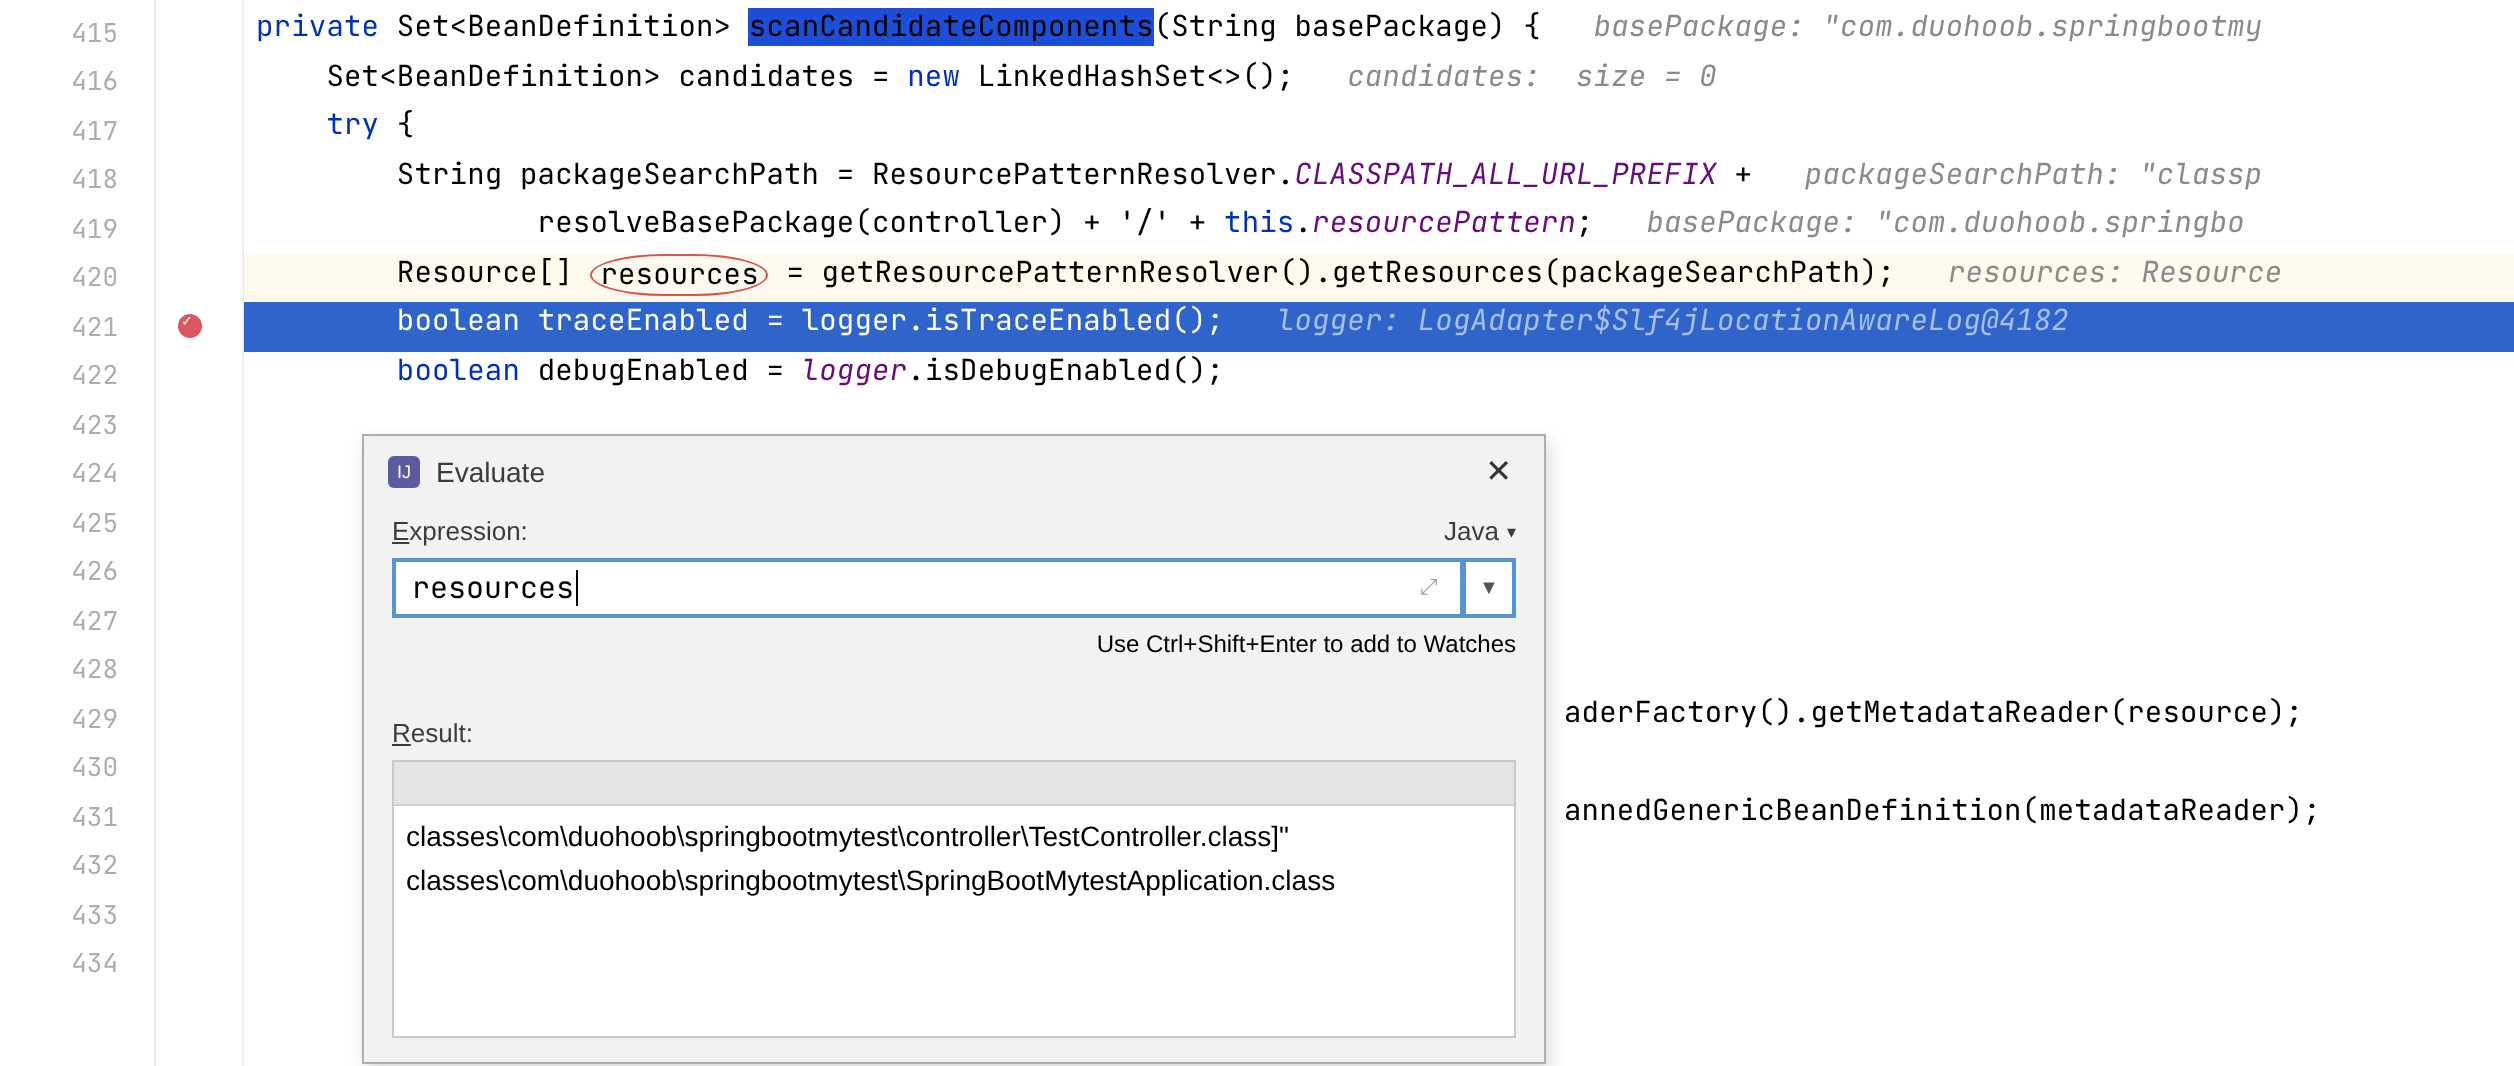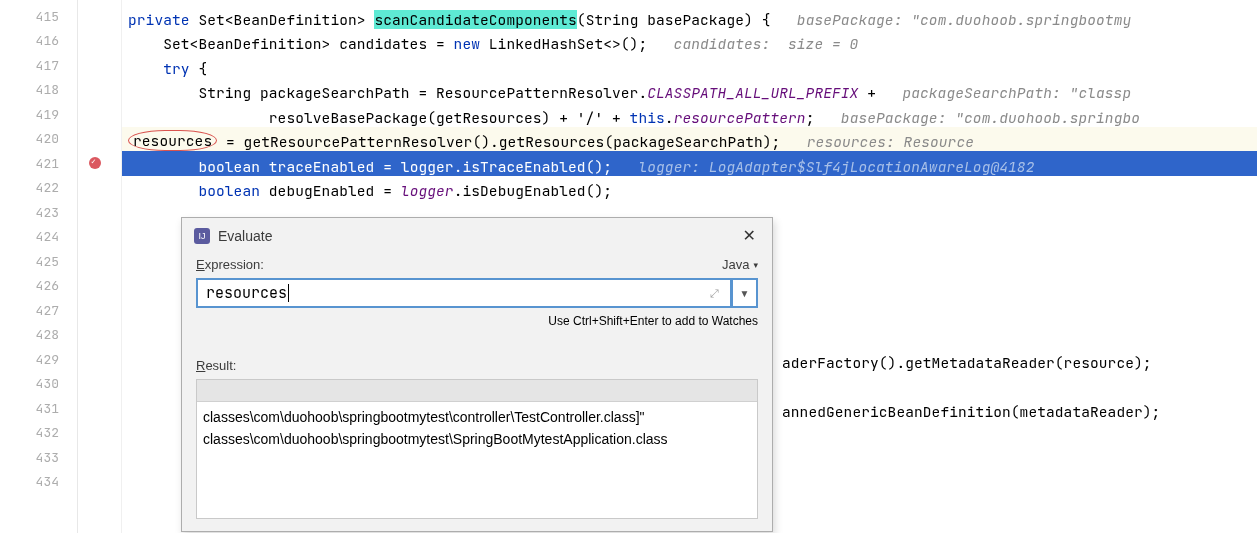--- a/index.html
+++ b/index.html
@@ -48,32 +48,32 @@
     }
     .indent-col {
       width: 44px;
       background: #fff;
       border-right: 1px solid #f0f0f0;
     }
     .code-area { flex: 1; position: relative; padding-top: 4px; }
     .code-line {
       height: 24.5px;
       display: flex;
-      align-items: flex-end;
+      align-items: flex-start;
       white-space: pre;
       padding-left: 6px;
       font-size: 14.5px;
       letter-spacing: 0.1px;
     }
     .hl-line { background: #2f65ca; color: #fff; }
     .hl-line .kw, .hl-line .ident, .hl-line .op { color: #fff; }
     .hl-line .inlay { color: #a8c0e8; font-style: italic; }
     .hl-soft { background: #fcfaed; }
     .kw { color: #0033b3; }
-    .method-decl { background: #5eead4; }
+    .method-decl { background: #1d4ed8; }
     .str { color: #000; }
     .field-italic { color: #660e7a; font-style: italic; }
     .this { color: #0033b3; }
     .new { color: #0033b3; }
     .inlay { color: #8a8a8a; font-style: italic; }
     .circled {
       border: 1px solid #d9534f;
       border-radius: 50% / 60%;
       padding: 0 4px;
       position: relative;
@@ -221,22 +221,22 @@
     <div class="gutter-row">432</div>
     <div class="gutter-row">433</div>
     <div class="gutter-row">434</div>
   </div>
   <div class="indent-col"></div>
   <div class="code-area">
     <div class="code-line"><span class="kw">private</span><span> Set&lt;BeanDefinition&gt; </span><span class="method-decl">scanCandidateComponents</span><span>(String basePackage) {</span><span class="inlay">   basePackage: "com.duohoob.springbootmy</span></div>
     <div class="code-line"><span>    Set&lt;BeanDefinition&gt; candidates = </span><span class="new">new</span><span> LinkedHashSet&lt;&gt;();</span><span class="inlay">   candidates:  size = 0</span></div>
     <div class="code-line"><span>    </span><span class="kw">try</span><span> {</span></div>
     <div class="code-line"><span>        String packageSearchPath = ResourcePatternResolver.</span><span class="field-italic">CLASSPATH_ALL_URL_PREFIX</span><span> +</span><span class="inlay">   packageSearchPath: "classp</span></div>
-    <div class="code-line"><span>                resolveBasePackage(getResources) + </span><span class="str">'/'</span><span> + </span><span class="this">this</span><span>.</span><span class="field-italic">resourcePattern</span><span>;</span><span class="inlay">   basePackage: "com.duohoob.springbo</span></div>
-    <div class="code-line hl-soft"><span class="circled">resources</span><span> = getResourcePatternResolver().getResources(packageSearchPath);</span><span class="inlay">   resources: Resource</span></div>
+    <div class="code-line"><span>                resolveBasePackage(controller) + </span><span class="str">'/'</span><span> + </span><span class="this">this</span><span>.</span><span class="field-italic">resourcePattern</span><span>;</span><span class="inlay">   basePackage: "com.duohoob.springbo</span></div>
+    <div class="code-line hl-soft"><span>        Resource[] </span><span class="circled">resources</span><span> = getResourcePatternResolver().getResources(packageSearchPath);</span><span class="inlay">   resources: Resource</span></div>
     <div class="code-line hl-line"><span>        </span><span class="kw">boolean</span><span> traceEnabled = </span><span>logger</span><span>.isTraceEnabled();</span><span class="inlay">   logger: LogAdapter$Slf4jLocationAwareLog@4182</span></div>
     <div class="code-line"><span>        </span><span class="kw">boolean</span><span> debugEnabled = </span><span class="field-italic">logger</span><span>.isDebugEnabled();</span></div>
     <div class="code-line"></div>
     <div class="code-line"></div>
     <div class="code-line"></div>
     <div class="code-line"></div>
     <div class="code-line"></div>
     <div class="code-line"></div>
     <div class="code-line" style="padding-left:660px;"><span>aderFactory().getMetadataReader(resource);</span></div>
     <div class="code-line"></div>

